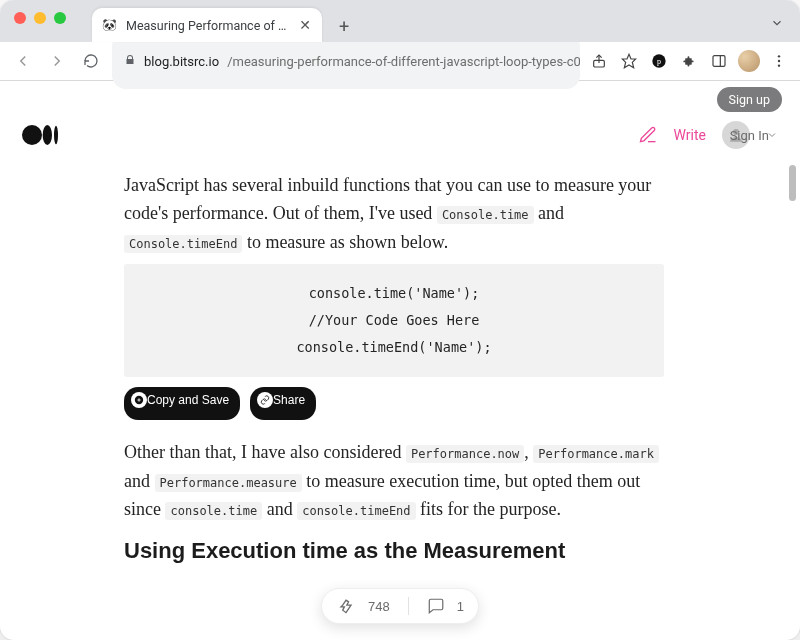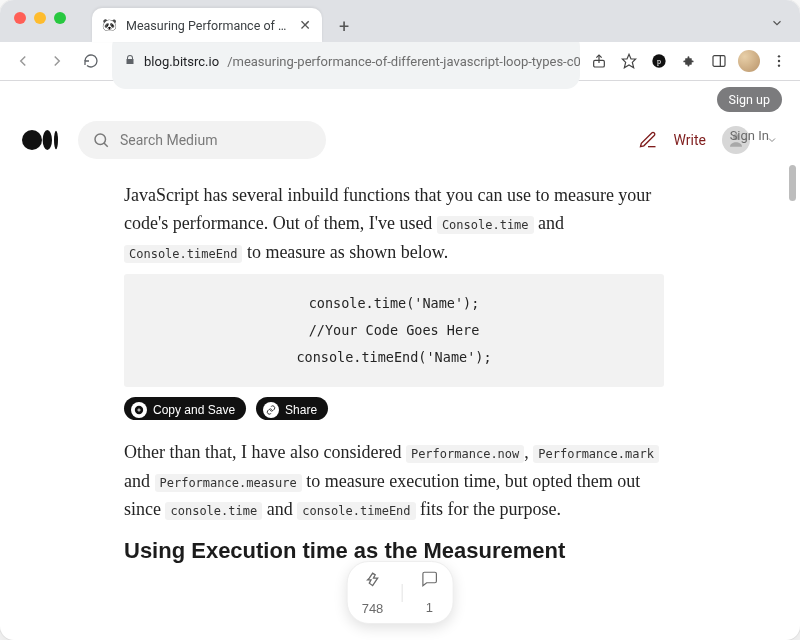--- a/index.html
+++ b/index.html
@@ -43,38 +43,38 @@
   
   .authbar{position:absolute;top:6px;right:18px;display:flex;align-items:center;gap:16px;flex-direction:column;}
   .authbar .signup{background:#7b7b7d;color:#fff;font-size:12.5px;padding:5px 12px;border-radius:14px;}
   .authbar .signin{color:#6b6b6b;font-size:13px;}
   
   .mheader{display:flex;align-items:center;padding:10px 22px 10px 22px;gap:16px;margin-top:30px;}
   .mlogo{display:flex;align-items:center;}
   .mlogo svg{display:block;}
   .search{flex:0 0 220px;height:38px;background:#f2f2f2;border-radius:20px;display:flex;align-items:center;padding:0 14px;gap:10px;color:#7a7a7a;font-size:14px;}
   .mheader .spacer{flex:1;}
-  .write-btn{display:flex;align-items:center;gap:16px;color:#7f1d1d;font-size:14px;}
+  .write-btn{display:flex;align-items:center;gap:16px;color:#ec4899;font-size:14px;}
   .avatar-sm{width:28px;height:28px;border-radius:50%;background:#d7d7d7;display:flex;align-items:center;justify-content:center;color:#888;}
   .avatar-sm svg{display:block;}
   .chev{color:#888;}
   
   .fake-scroll{position:absolute;right:4px;top:84px;width:7px;height:36px;background:#bdbdbd;border-radius:4px;}
   
   .article{padding-left:var(--content-pad-left);width:var(--content-width);padding-top:6px;font-family:Georgia, 'Times New Roman', serif;color:#242424;}
   .article h2{font-family:-apple-system,BlinkMacSystemFont,"Segoe UI",sans-serif;font-weight:800;font-size:22px;margin:14px 0 4px;color:#1c1c1c;}
   .article p{font-size:18px;line-height:1.58;margin:6px 0 8px;}
   code.inline{font-family:ui-monospace,Menlo,monospace;font-size:12px;background:#f2f2f2;padding:2px 5px;border-radius:3px;color:#333;}
   pre.block{background:#f2f2f2;padding:16px 18px;font-family:ui-monospace,Menlo,monospace;font-size:13.5px;line-height:2.0;border-radius:3px;margin:8px 0;text-align:center;}
   .pill-row{display:flex;gap:10px;margin:10px 0 18px;}
-  .pill{background:#111;color:#fff;border-radius:14px;padding:5px 11px 2px 7px;display:flex;align-items:center;gap:6px;font-size:12px;font-family:-apple-system,sans-serif;}
+  .pill{background:#111;color:#fff;border-radius:14px;padding:5px 11px 12px 7px;display:flex;align-items:center;font-size:12px;font-family:-apple-system,sans-serif;}
   .pill .pi{width:16px;height:16px;border-radius:50%;background:#fff;color:#111;display:flex;align-items:center;justify-content:center;font-size:10px;}
   
   .floatbar{position:absolute;left:50%;transform:translateX(-50%);bottom:16px;background:#fff;border:1px solid #eee;border-radius:22px;box-shadow:0 4px 14px rgba(0,0,0,.12);display:flex;align-items:center;padding:7px 14px;gap:18px;font-family:-apple-system,sans-serif;color:#6b6b6b;font-size:13px;}
-  .floatbar .grp{display:flex;align-items:center;gap:12px;flex-direction:column;}
+  .floatbar .grp{display:flex;align-items:center;gap:12px;}
   .floatbar .divider{width:1px;height:18px;background:#e2e2e2;}
 </style>
 </head>
 <body>
 
 <div class="window">
 
   <div class="titlebar">
     <div class="traffic">
       <div class="dot red"></div>
@@ -167,27 +167,20 @@
       <span class="signin">Sign In</span>
     </div>
 
     <div class="mheader">
       <div class="mlogo">
         <svg width="40" height="24" viewBox="0 0 60 34">
             <ellipse cx="15" cy="17" rx="15" ry="15" fill="#111"></ellipse>
             <ellipse cx="38" cy="17" rx="7" ry="15" fill="#111"></ellipse>
             <ellipse cx="51" cy="17" rx="3" ry="14" fill="#111"></ellipse>
           </svg>
-      </div>
-      <div class="search">
-        <svg width="18" height="18" viewBox="0 0 24 24" fill="none" stroke="currentColor" stroke-width="2">
-            <circle cx="11" cy="11" r="7"></circle>
-            <line x1="21" y1="21" x2="16" y2="16"></line>
-          </svg>
-        <span>Search Medium</span>
       </div>
       <div class="spacer"></div>
       <div class="write-btn">
         <svg width="20" height="20" viewBox="0 0 24 24" fill="none" stroke="currentColor" stroke-width="1.6">
             <path d="M12 20h9"></path>
             <path d="M16.5 3.5a2.1 2.1 0 1 1 3 3L7 19l-4 1 1-4 12.5-12.5z"></path>
           </svg>
         <span>Write</span>
       </div>
       <div class="avatar-sm">

